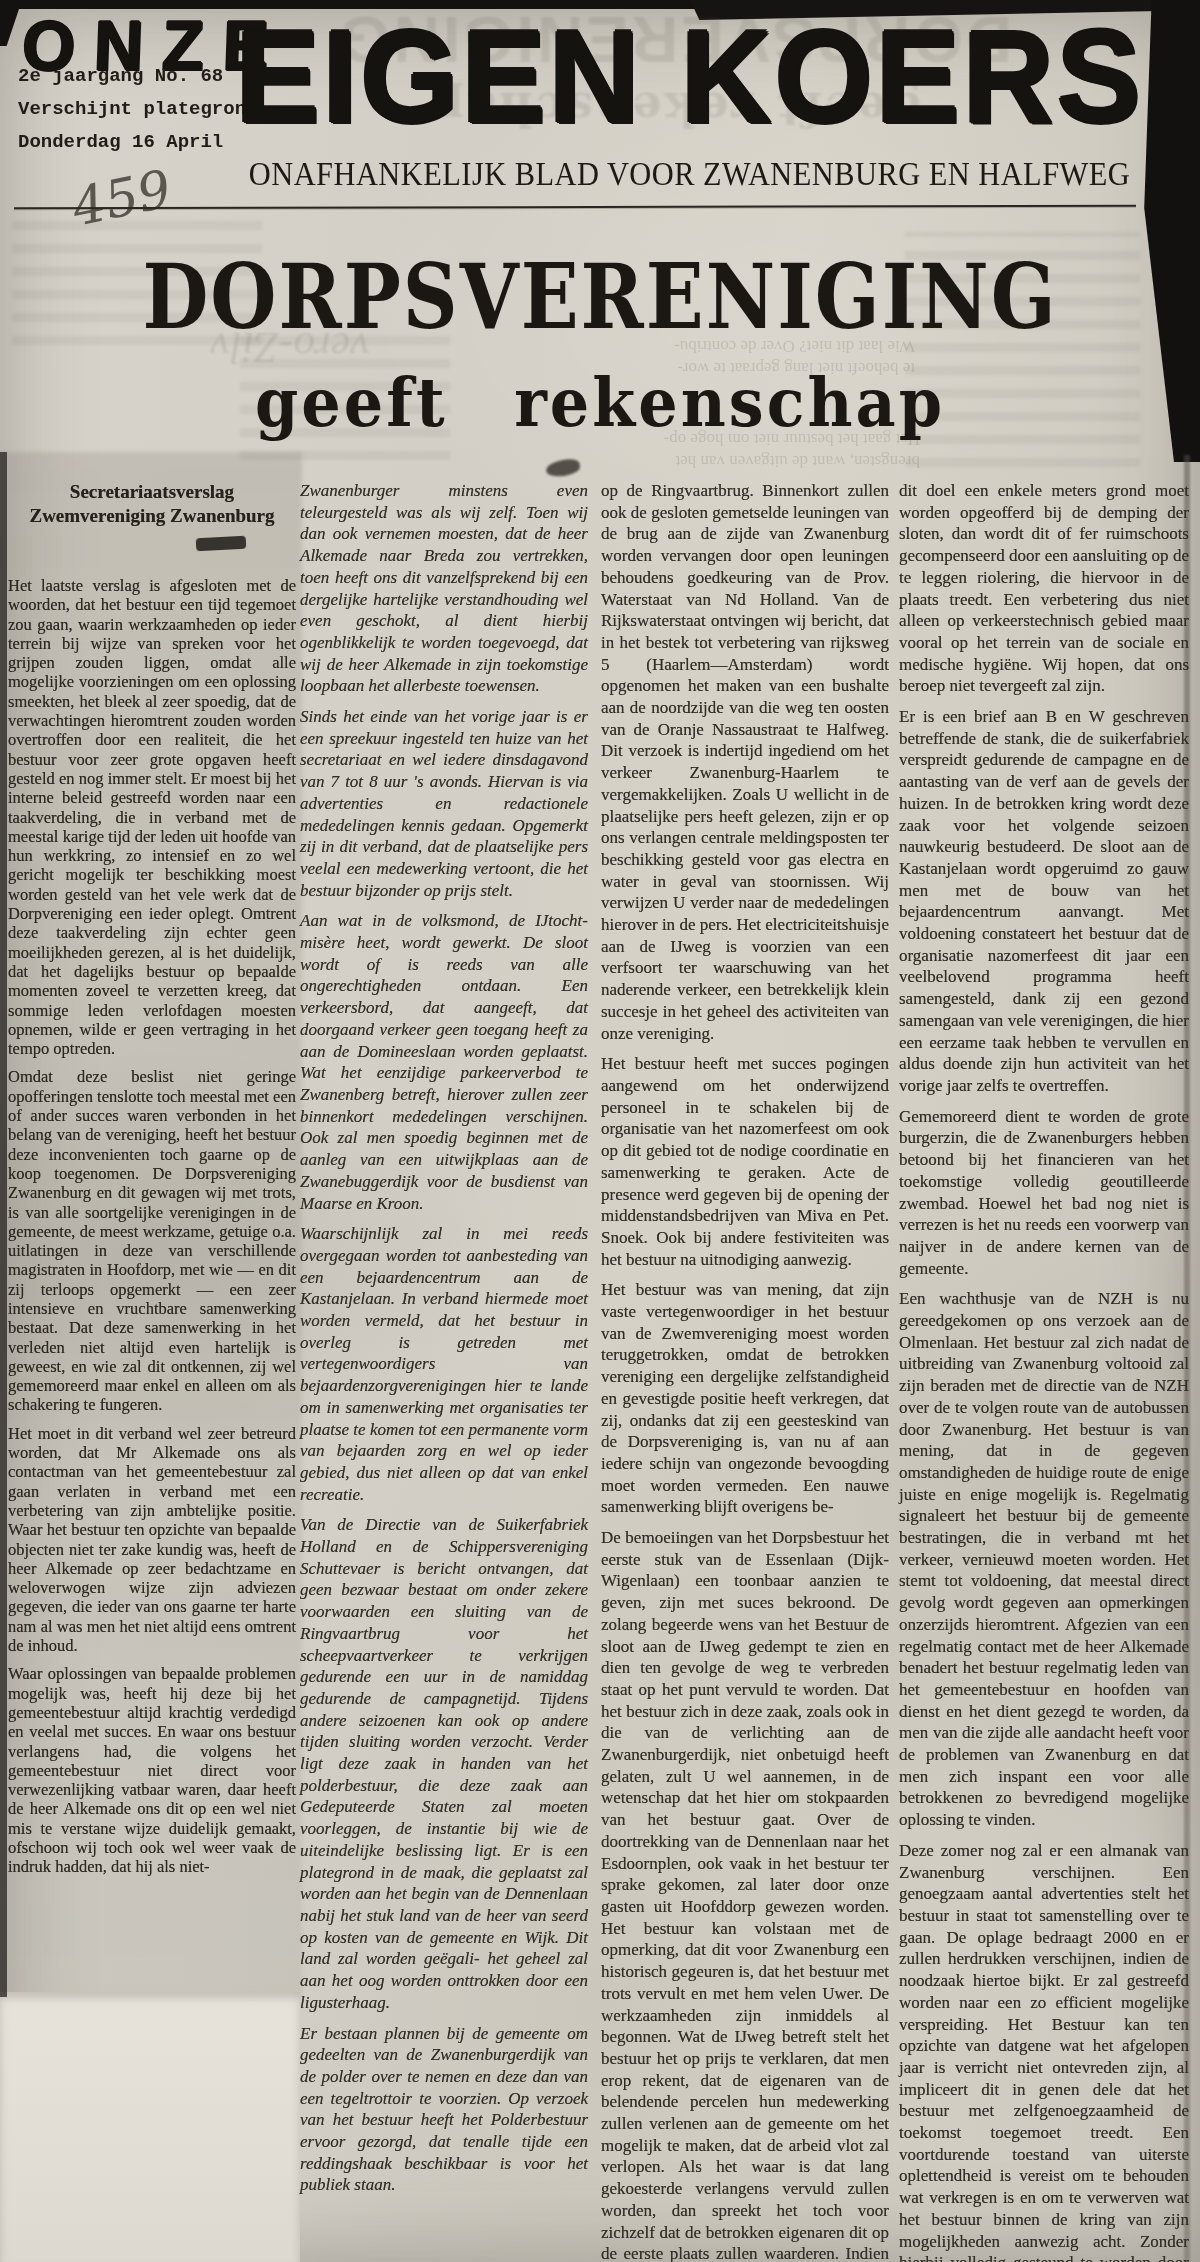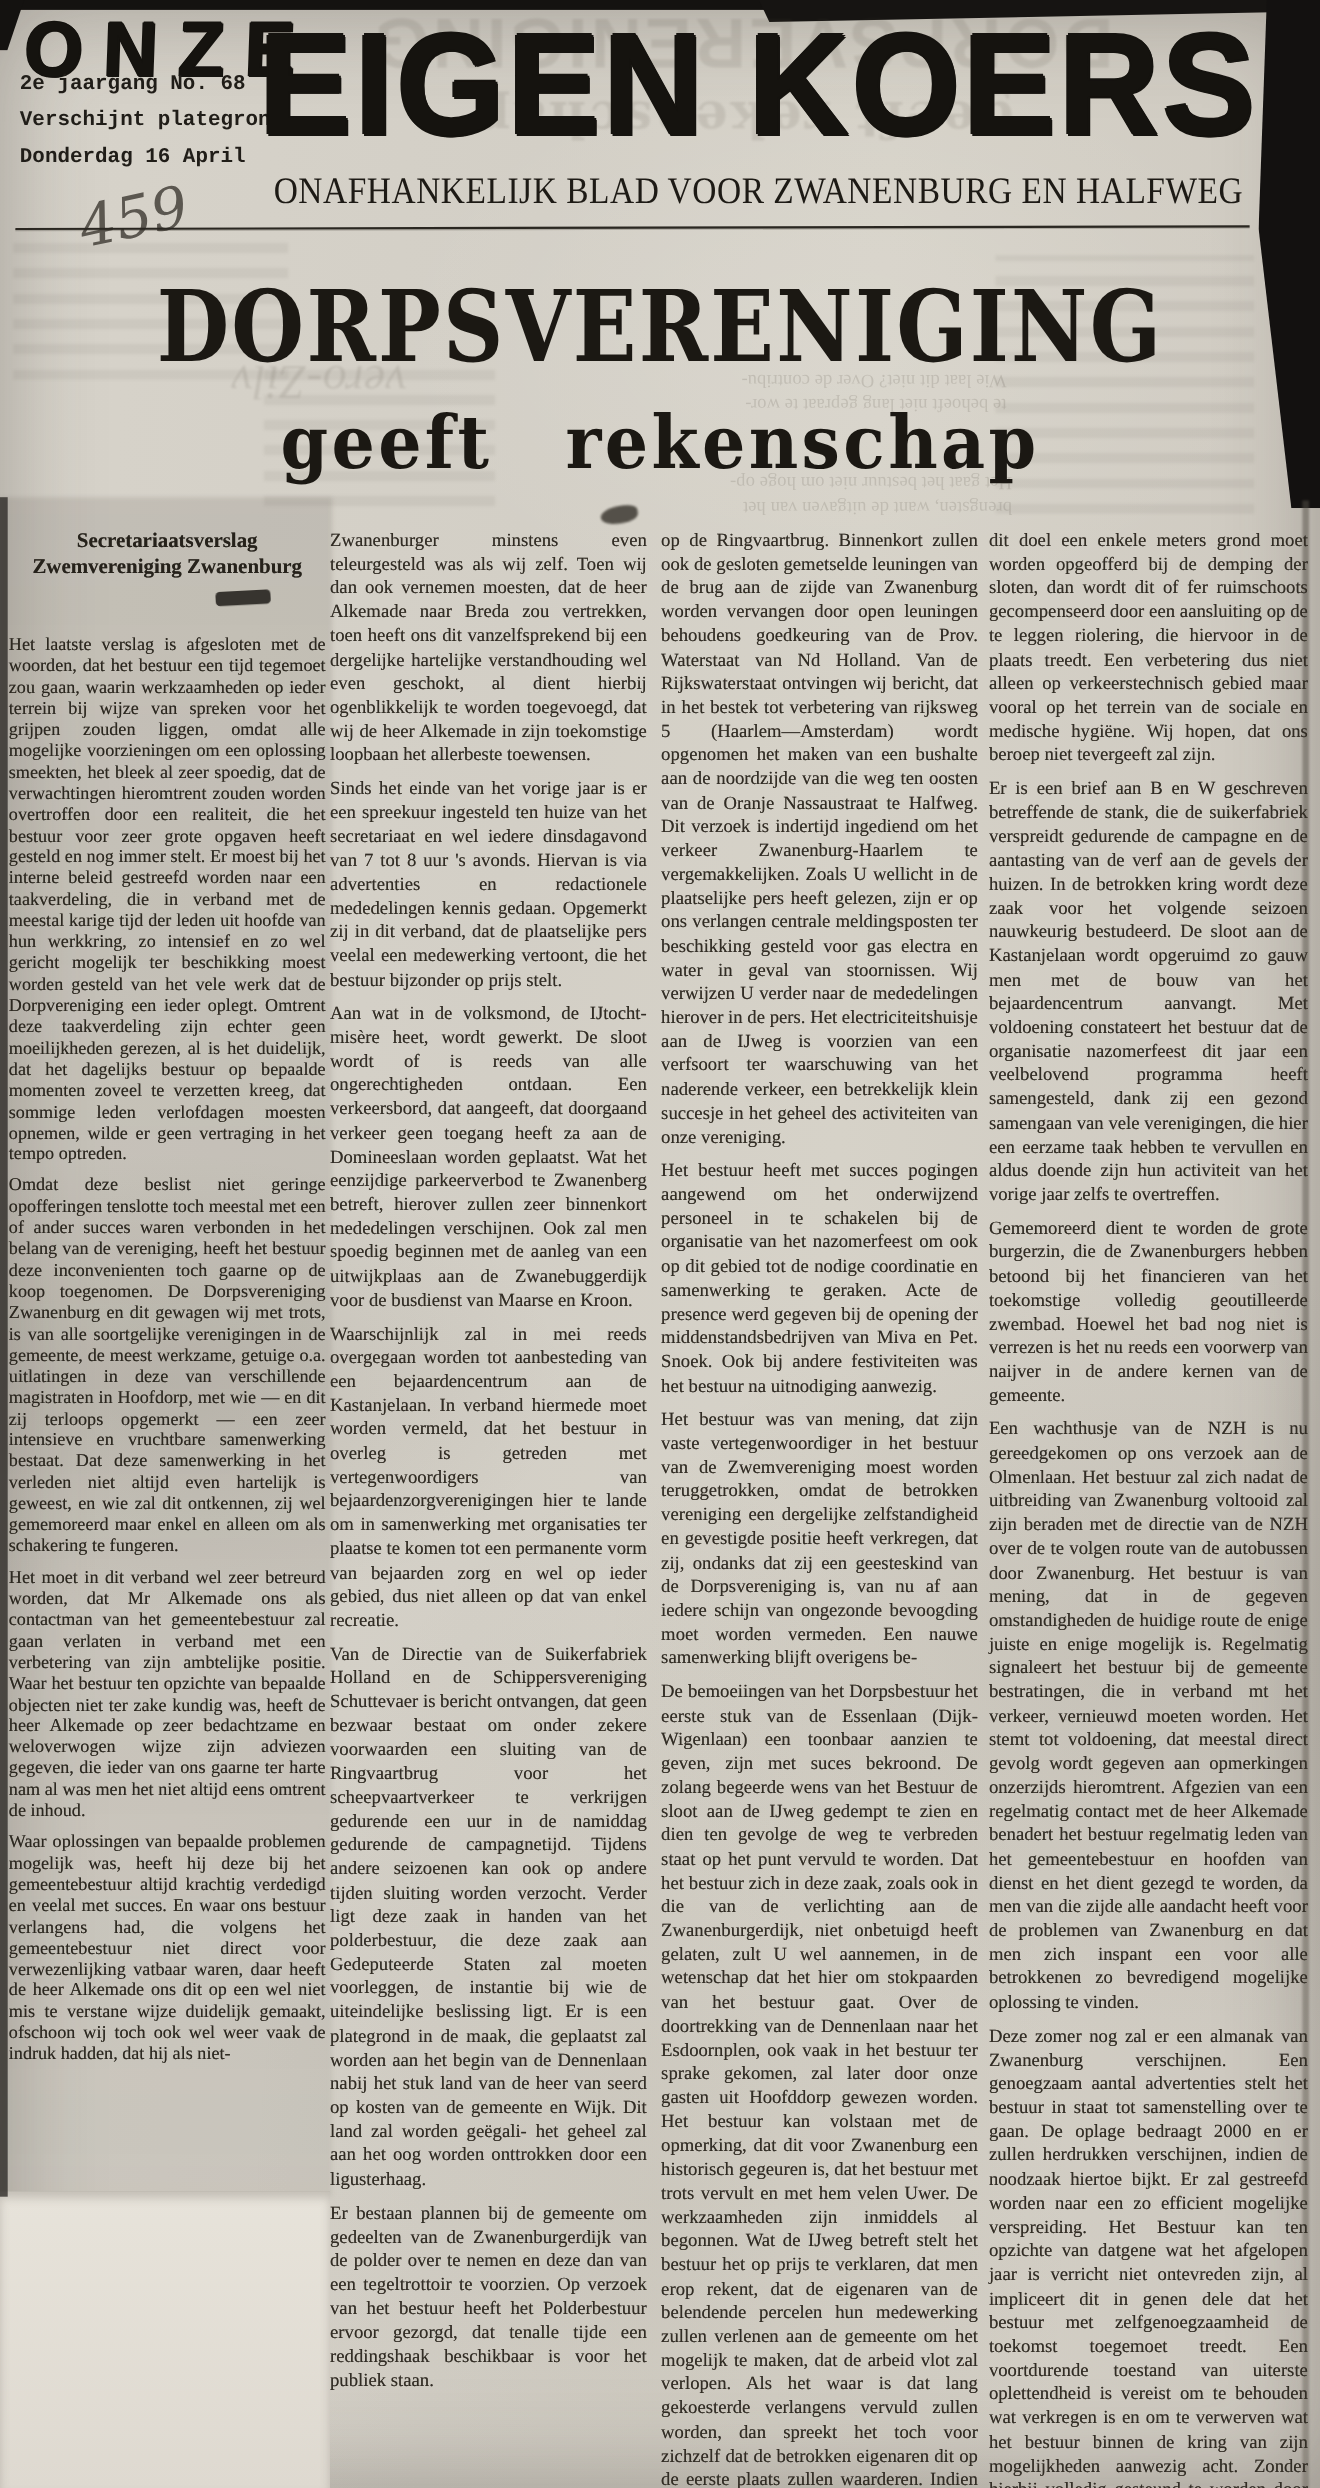--- a/index.html
+++ b/index.html
@@ -73,21 +73,21 @@
         word-spacing:42px;transform:scaleY(1.08);}
   .blot1{position:absolute;left:546px;top:460px;width:34px;height:16px;background:#35312a;
         border-radius:60% 40% 50% 50%;opacity:.8;filter:blur(1px);transform:rotate(-8deg);}
   .smudge-head{position:absolute;left:196px;top:537px;width:50px;height:13px;background:#1f1c18;
         border-radius:4px;opacity:.85;filter:blur(.6px);transform:rotate(-3deg);}
 
   
   .col{position:absolute;top:480px;width:288px;color:#322d25;text-align:justify;}
   .col p{margin:0 0 9px 0;}
   .c1{left:8px;font-size:16.5px;line-height:19.3px;color:#2c2820;}
-  .c2{left:300px;font-size:17px;line-height:21.7px;}
+  .c2{left:300px;font-size:17px;line-height:21.7px;font-style:italic;}
   .c3{left:601px;font-size:17px;line-height:21.7px;}
   .c4{left:899px;width:290px;font-size:17px;line-height:21.7px;}
   .colhead{font-family:"Liberation Serif",serif;font-weight:bold;font-size:19px;line-height:24px;
         text-align:center;margin-bottom:48px;color:#26221b;}
   .col p, .colhead{text-shadow:0 0 .4px rgba(40,35,28,.6);}
 </style>
 </head>
 <body>
 
 <div class="page">

